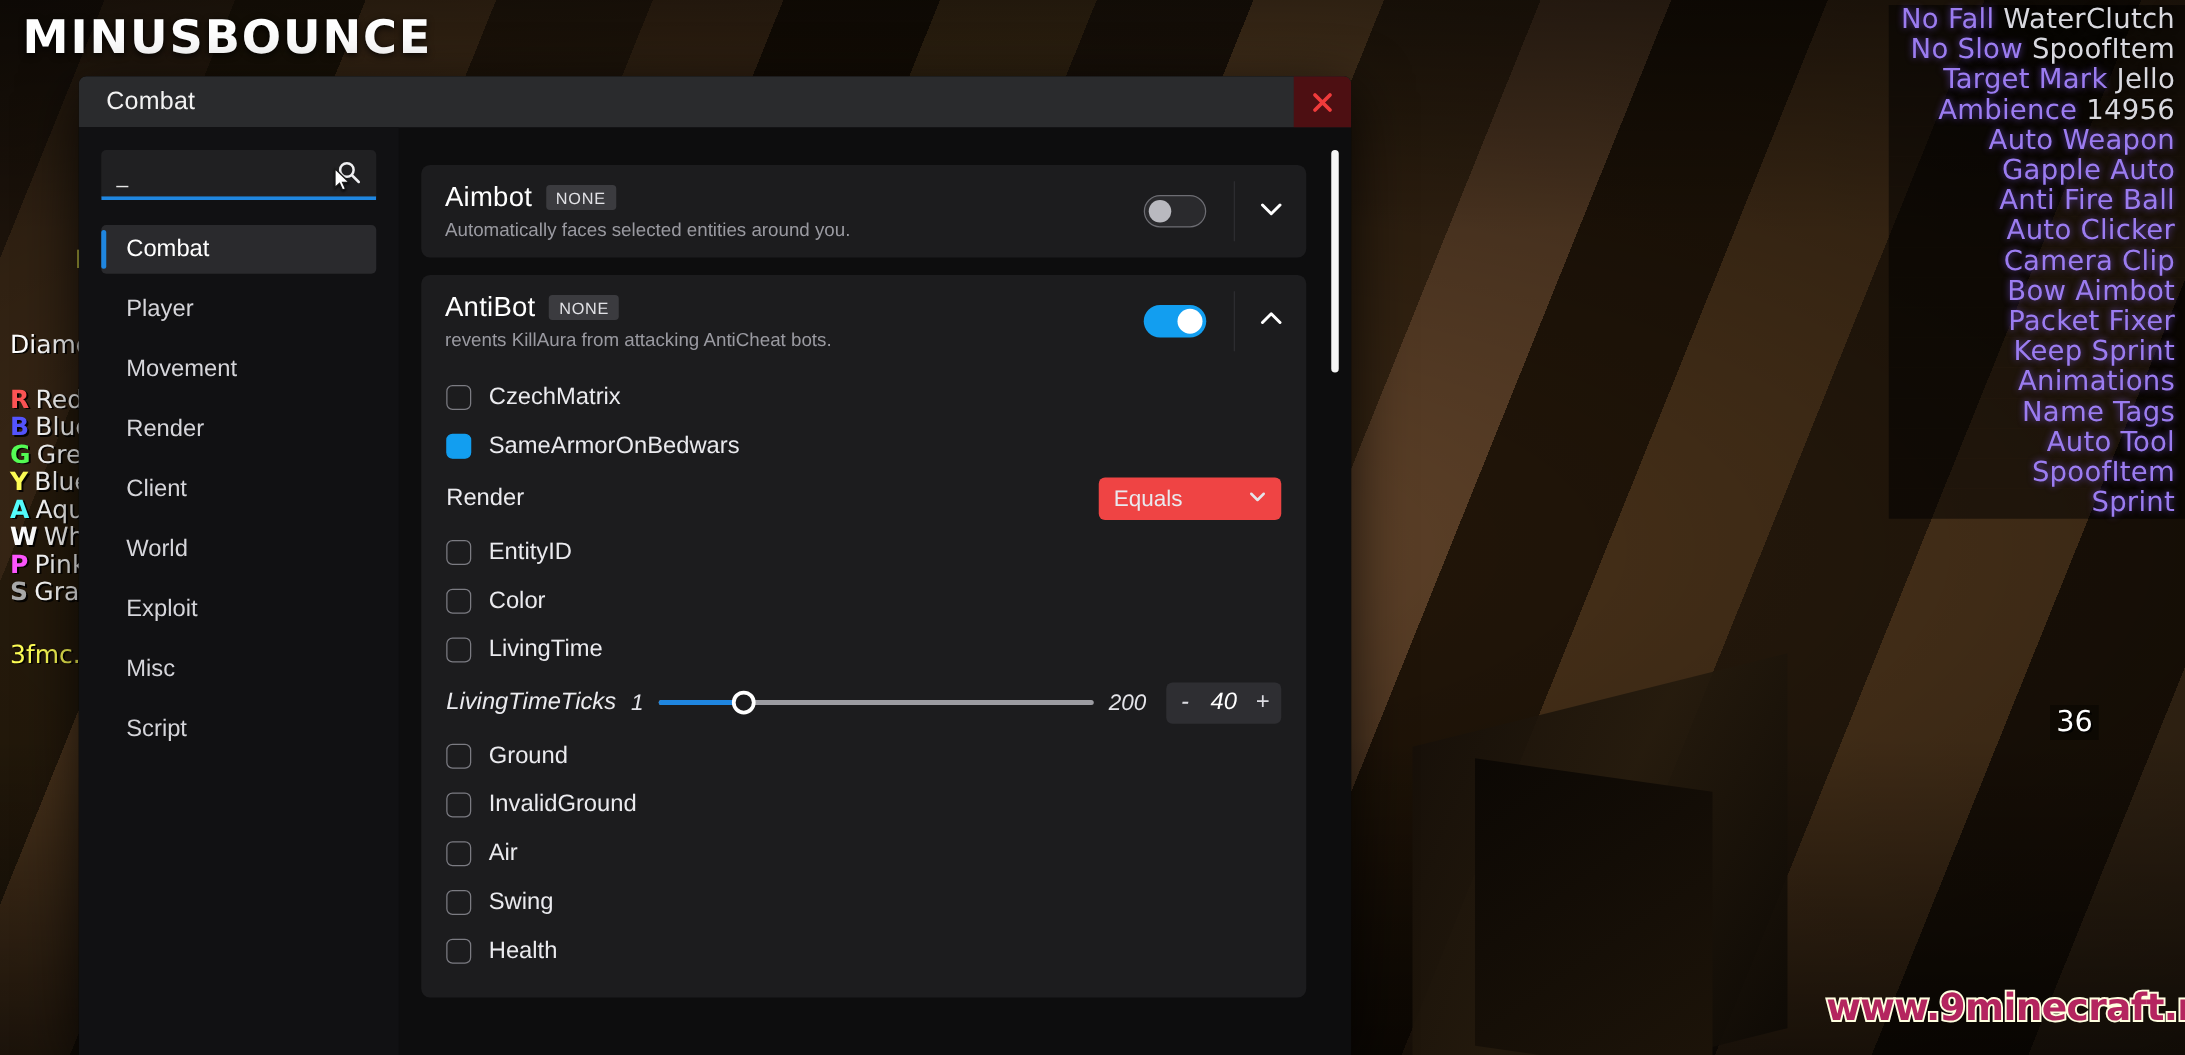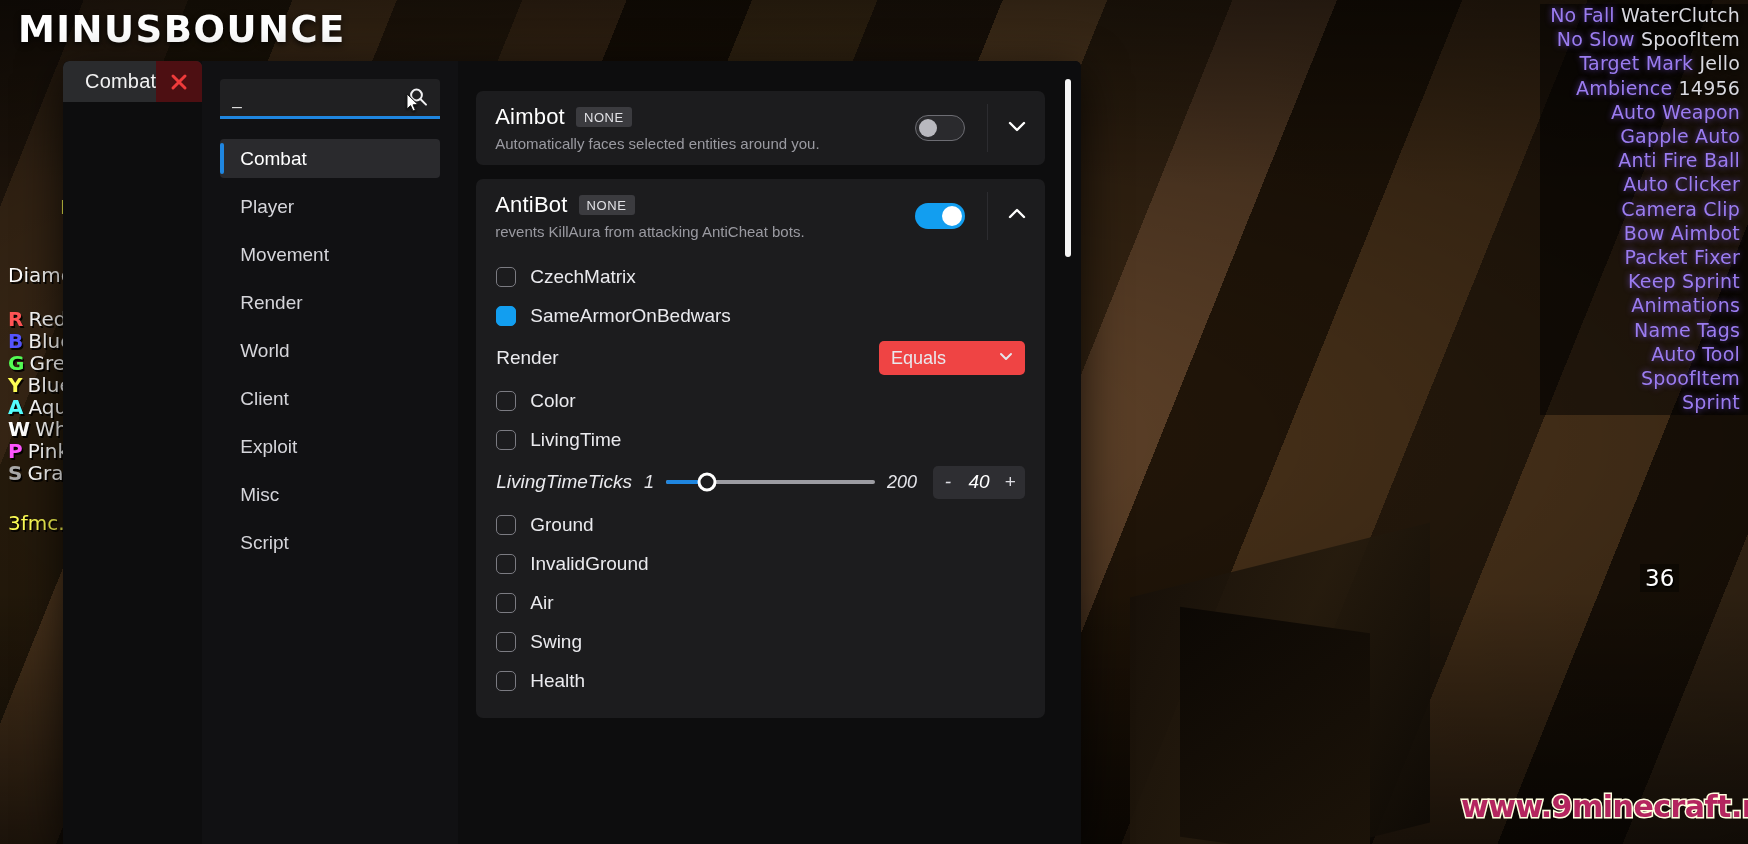--- a/index.html
+++ b/index.html
@@ -79,21 +79,21 @@
     color: #ffffff;
     text-shadow: 0 2px 6px rgba(0,0,0,.8);
   }
 
   
   .arraylist {
     position: absolute;
     right: 0; top: 4px;
     text-align: right;
     font-family: "DejaVu Sans", sans-serif;
-    font-size: 19px;
+    font-size: 22px;
     line-height: 21.2px;
     letter-spacing: .2px;
   }
   .arraylist .row {
     padding: 1px 8px 2px 10px;
     background: rgba(0,0,0,.50);
     white-space: nowrap;
   }
   .arraylist .name { color: #9b7cf0; text-shadow: 0 0 6px rgba(130,90,255,.65); }
   .arraylist .suffix { color: #d8d8de; text-shadow: 0 0 5px rgba(0,0,0,.9); }
@@ -150,21 +150,21 @@
   
   .window {
     position: absolute;
     left: 63px; top: 61px;
     width: 1018px; height: 783px;
     background: #0d0d0e;
     border-radius: 6px 6px 0 0;
     box-shadow: 0 12px 46px rgba(0,0,0,.75);
     overflow: hidden;
     display: flex;
-    flex-direction: row;
+    flex-direction: column;
   }
 
   .titlebar {
     height: 41px;
     min-height: 41px;
     background: #2a2b2d;
     display: flex;
     align-items: center;
     border-radius: 6px 6px 0 0;
   }
@@ -543,24 +543,24 @@
             <div class="nav-item">
               <span>Player</span>
             </div>
             <div class="nav-item">
               <span>Movement</span>
             </div>
             <div class="nav-item">
               <span>Render</span>
             </div>
             <div class="nav-item">
+              <span>Client</span>
+            </div>
+            <div class="nav-item">
               <span>World</span>
-            </div>
-            <div class="nav-item">
-              <span>Client</span>
             </div>
             <div class="nav-item">
               <span>Exploit</span>
             </div>
             <div class="nav-item">
               <span>Misc</span>
             </div>
             <div class="nav-item">
               <span>Script</span>
             </div>
@@ -616,20 +616,24 @@
                   <span class="setting-label">SameArmorOnBedwars</span>
                 </div>
                 <div class="mode-row">
                   <span class="lbl">Render</span>
                   <div class="select">
                     <span class="val">Equals</span>
                     <span><svg width="14" height="14" viewBox="0 0 14 14">
                         <path d="M2 5 L7 10 L12 5" stroke="#e5e5ea" stroke-width="2" fill="none" stroke-linecap="round" stroke-linejoin="round"></path>
                       </svg></span>
                   </div>
+                </div>
+                <div class="setting-row">
+                  <div class="cb unchecked"></div>
+                  <span class="setting-label">EntityID</span>
                 </div>
                 <div class="setting-row">
                   <div class="cb unchecked"></div>
                   <span class="setting-label">Color</span>
                 </div>
                 <div class="setting-row">
                   <div class="cb unchecked"></div>
                   <span class="setting-label">LivingTime</span>
                 </div>
                 <div class="slider-row">

